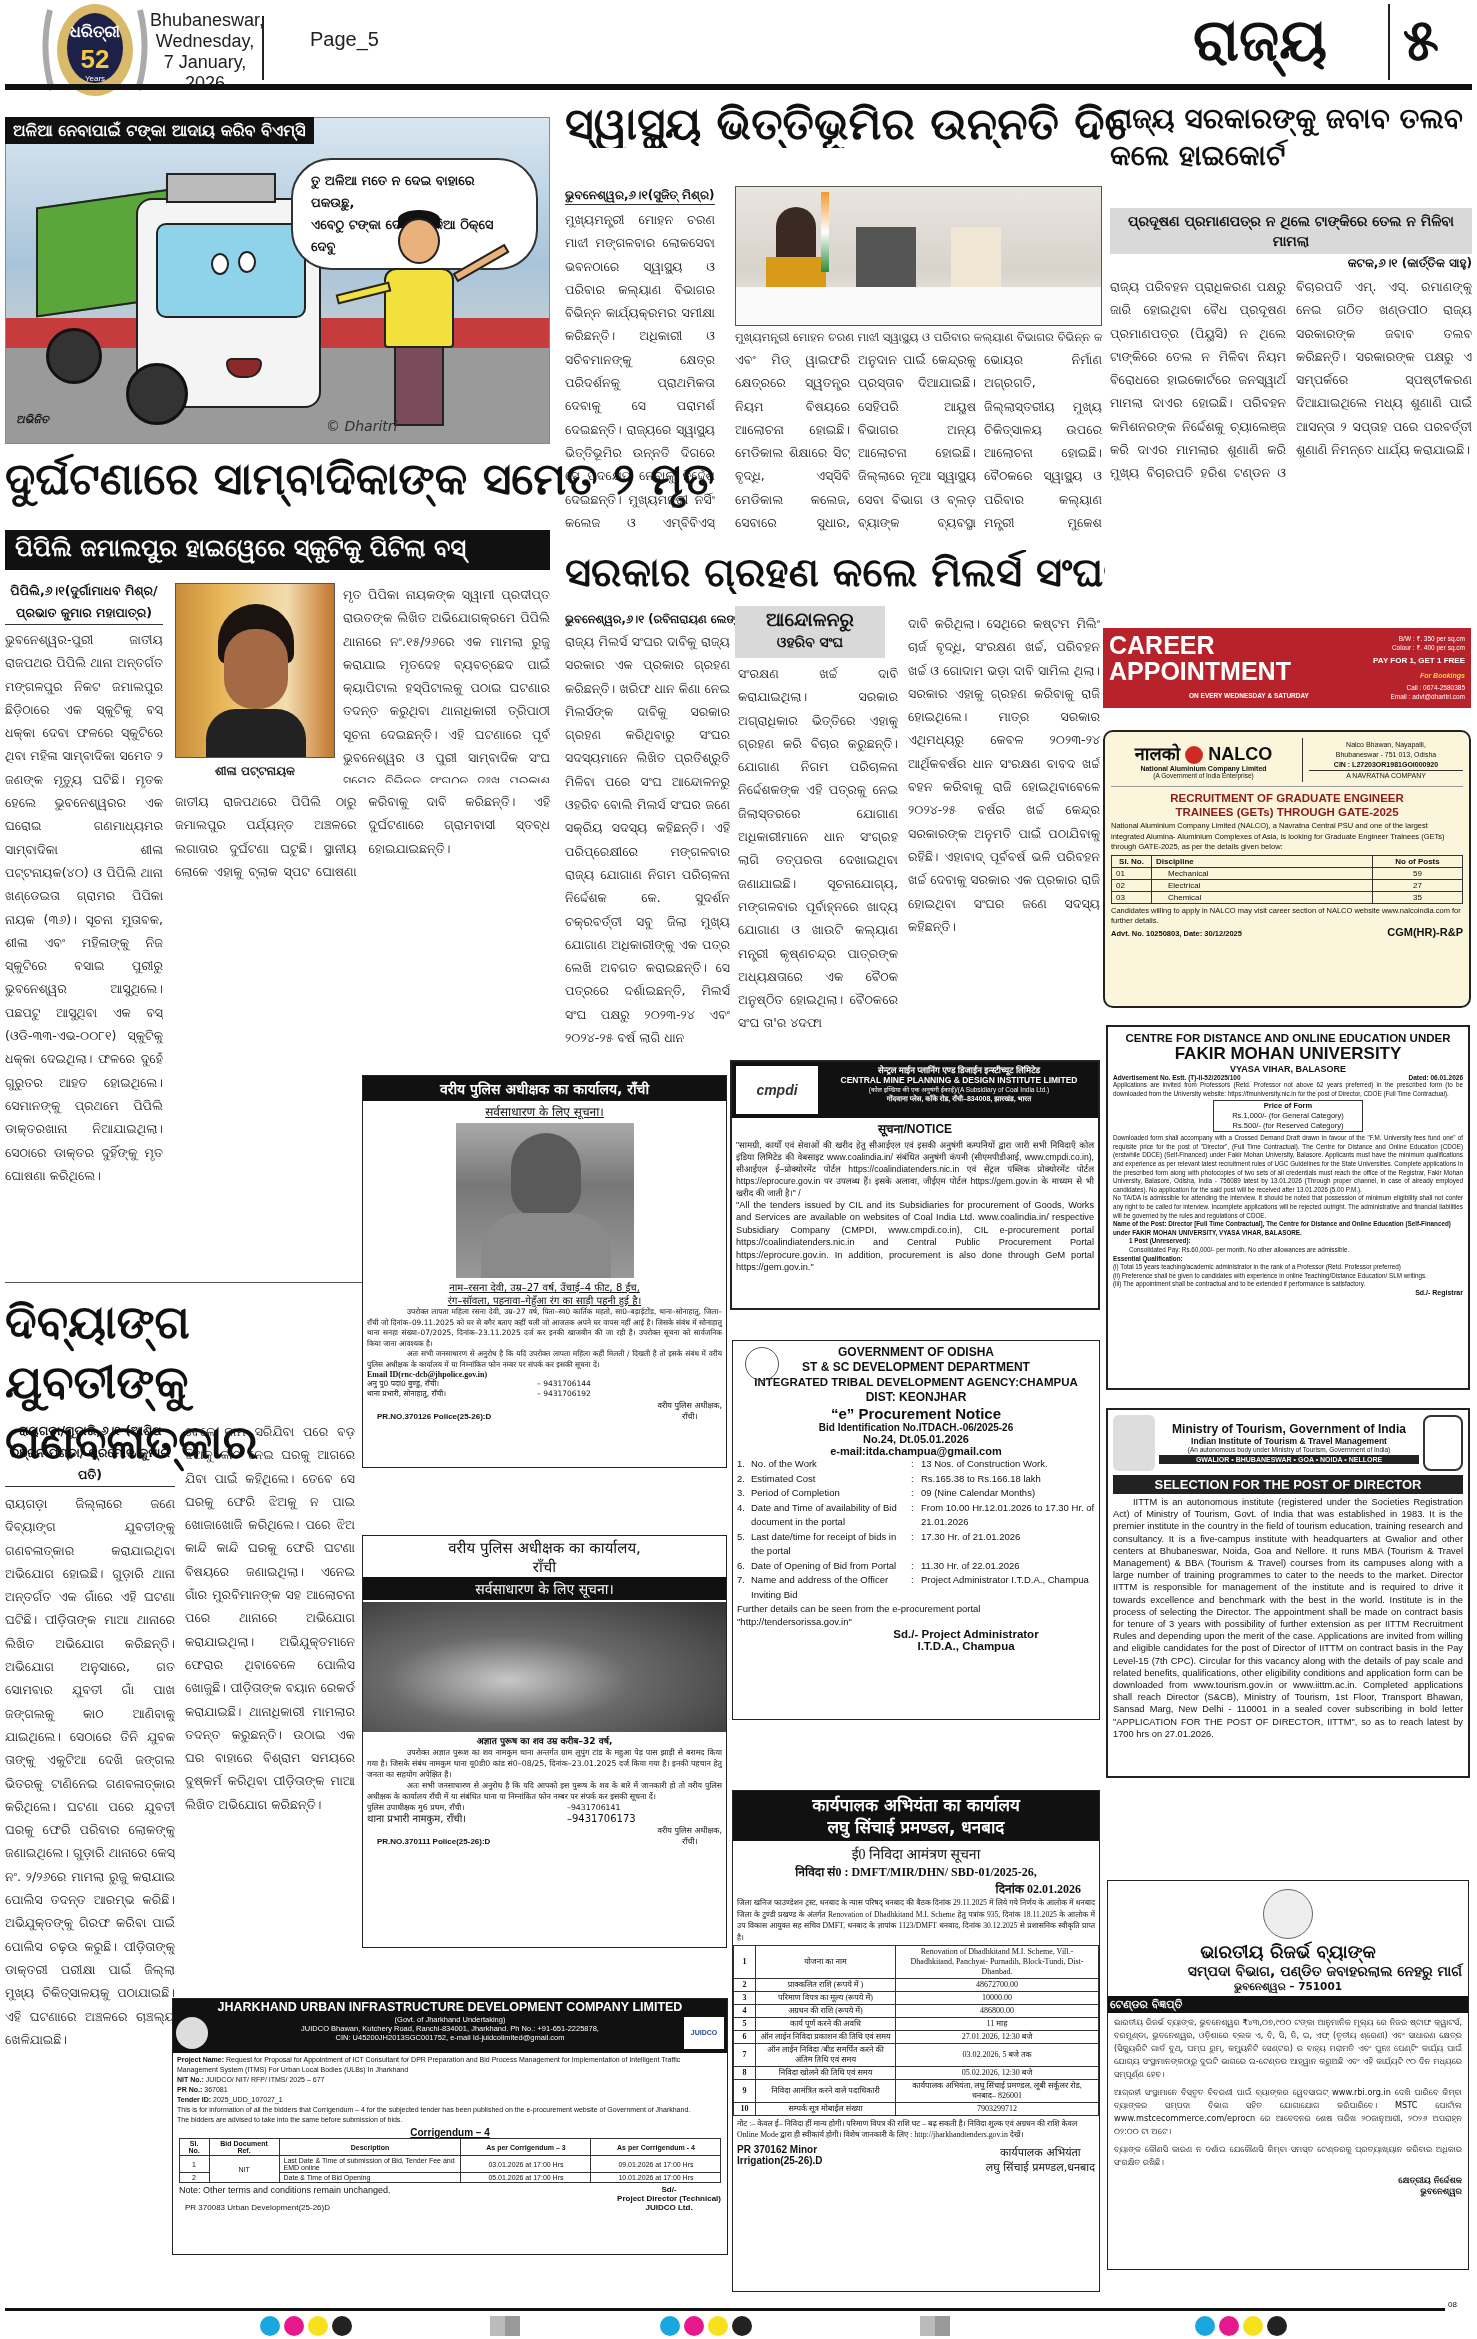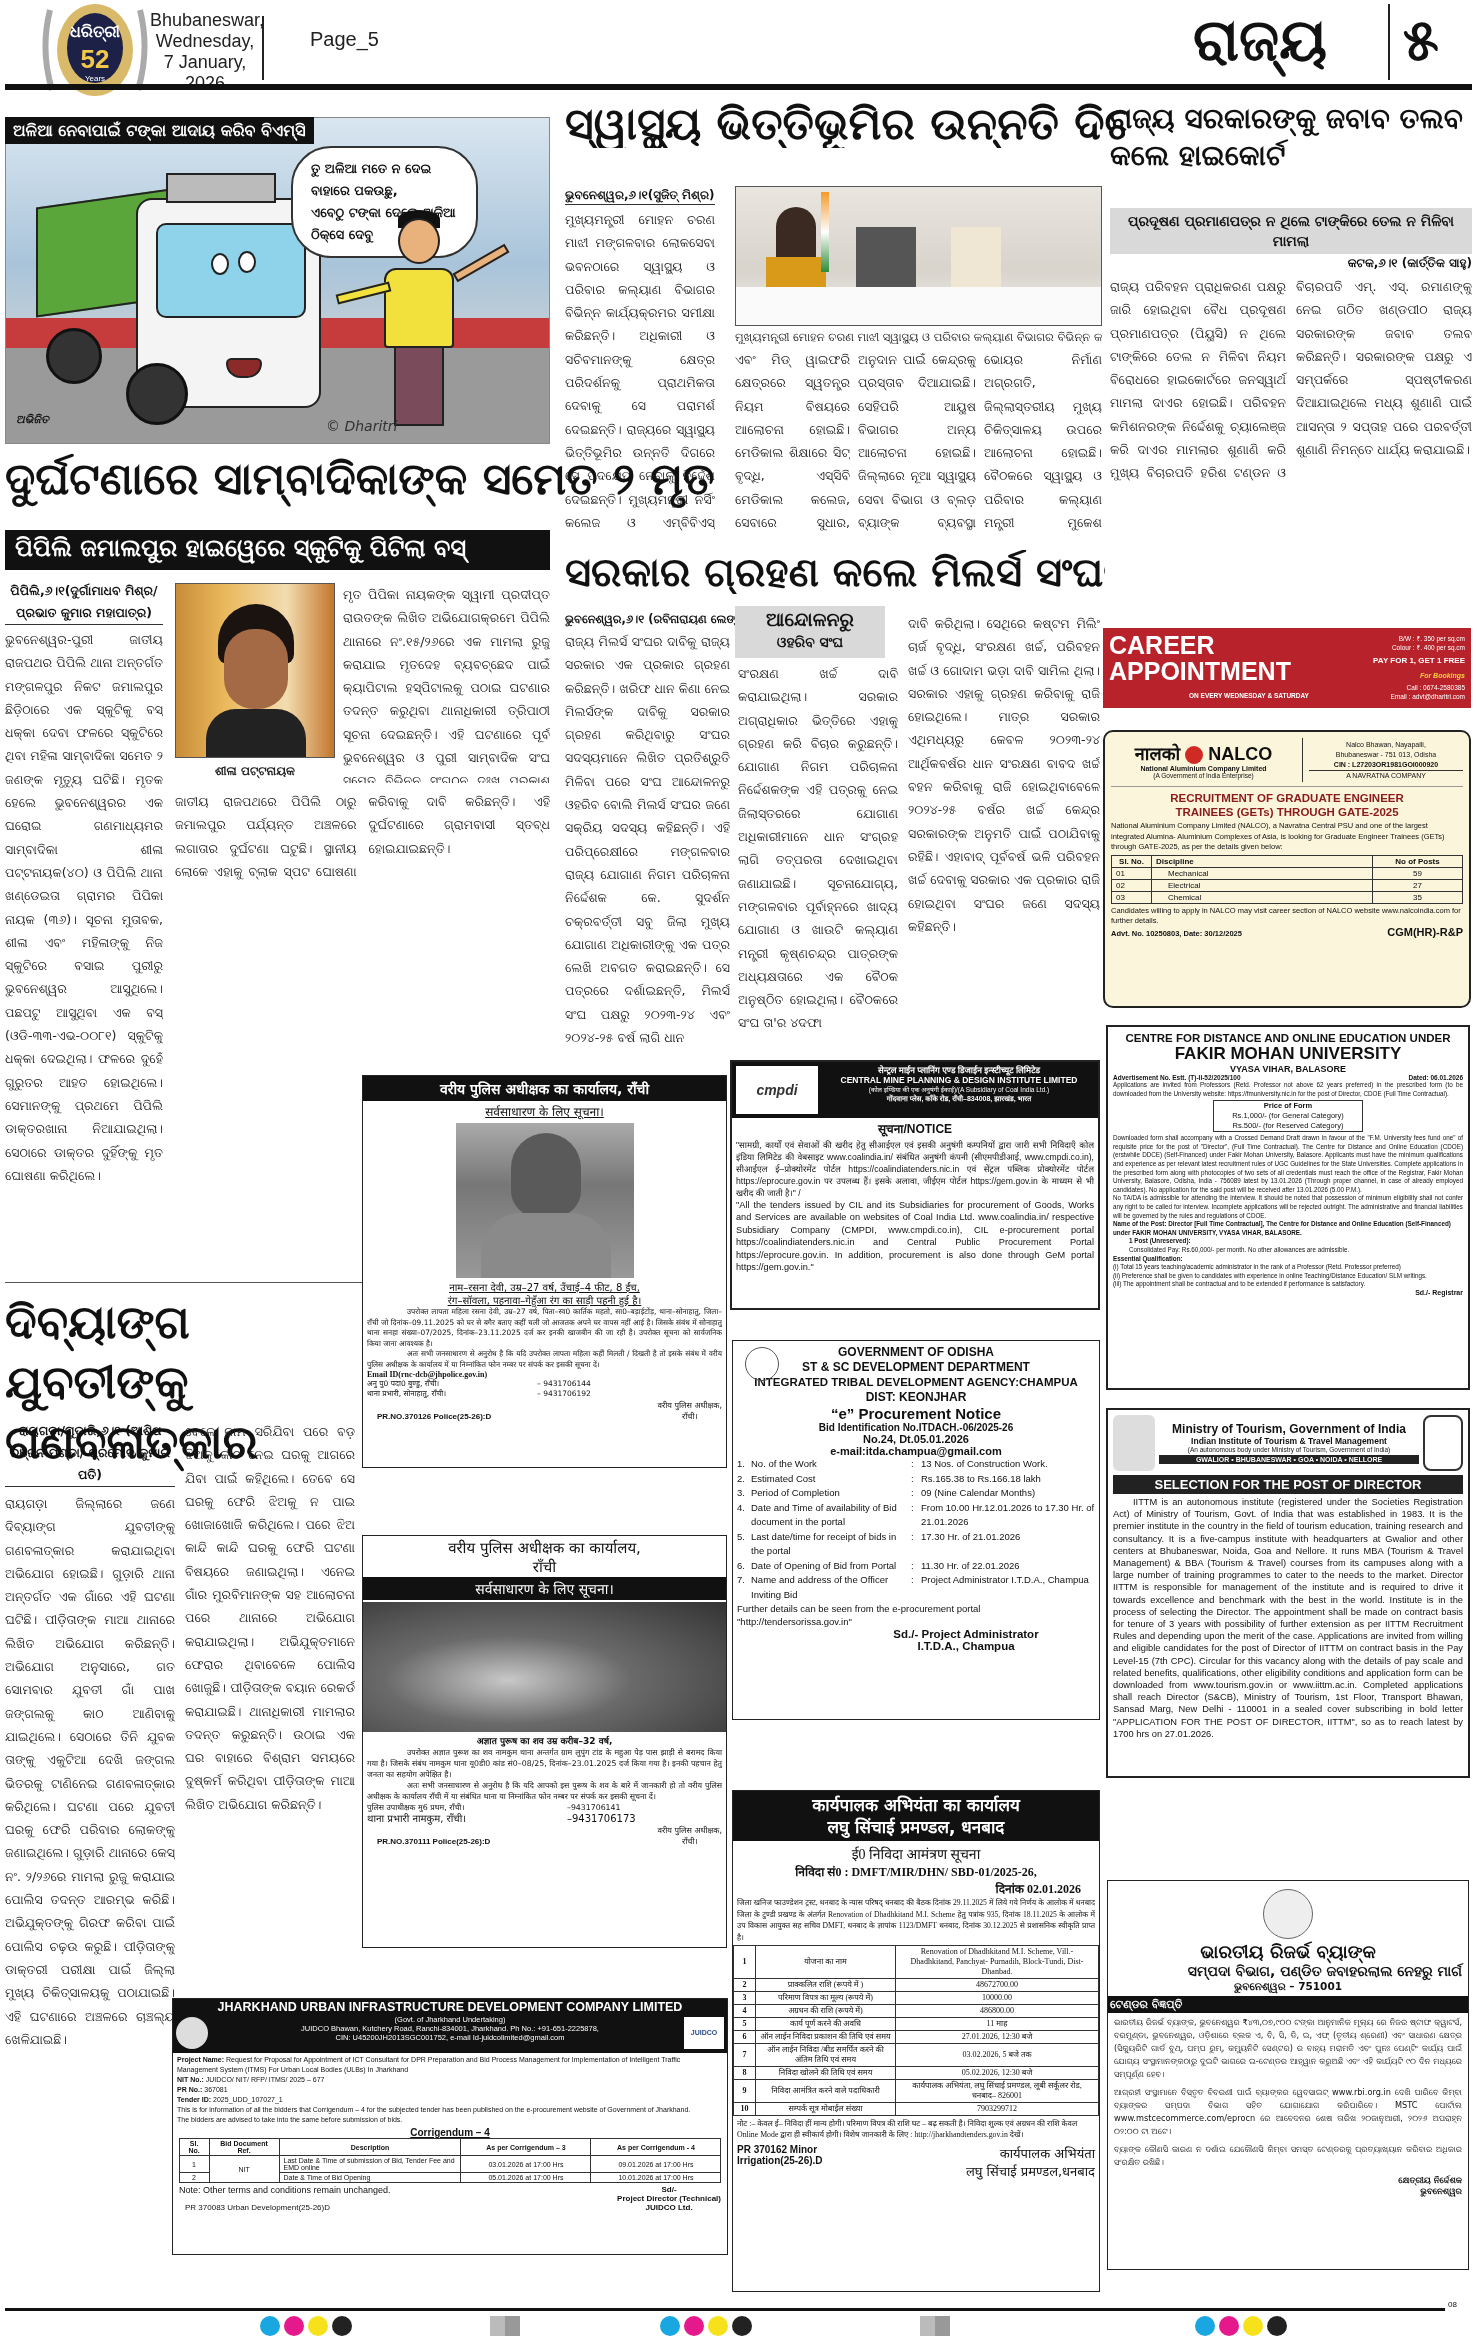--- a/index.html
+++ b/index.html
@@ -73,21 +73,21 @@
   <div class="abs" style="left:0;top:230px;width:545px;height:97px;background:#9a9a9a"></div>
   <div class="abs truck-box" style="left:30px;top:80px;width:135px;height:110px;transform:skewY(-8deg)"></div>
   <div class="abs truck-cab" style="left:130px;top:80px;width:185px;height:210px"></div>
   <div class="abs" style="left:160px;top:55px;width:110px;height:30px;background:#bbb;border:2px solid #222"></div>
   <div class="abs windshield" style="left:150px;top:105px;width:150px;height:95px"></div>
   <div class="abs" style="left:205px;top:135px;width:18px;height:22px;background:#fff;border:2px solid #222;border-radius:50%"></div>
   <div class="abs" style="left:232px;top:133px;width:18px;height:22px;background:#fff;border:2px solid #222;border-radius:50%"></div>
   <div class="abs" style="left:220px;top:240px;width:36px;height:20px;background:#8c2a2a;border:2px solid #222;border-radius:6px 6px 16px 16px"></div>
   <div class="abs wheel" style="left:40px;top:210px;width:56px;height:56px"></div>
   <div class="abs wheel" style="left:120px;top:245px;width:62px;height:62px"></div>
-  <div class="abs bubble" style="left:285px;top:28px;width:187px">
+  <div class="abs bubble" style="left:285px;top:40px;width:247px">
     <div>ତୁ ଅଳିଆ ମତେ ନ ଦେଇ ବାହାରେ ପକଉଛୁ,</div>
     <div>ଏବେଠୁ ଟଙ୍କା ଦେଲେ ଅଳିଆ ଠିକ୍‌ସେ ଦେବୁ</div>
   </div>
   <div class="abs man-hair" style="left:392px;top:92px;width:42px;height:18px"></div>
   <div class="abs man-head" style="left:392px;top:100px;width:42px;height:46px"></div>
   <div class="abs man-shirt" style="left:378px;top:150px;width:70px;height:80px"></div>
   <div class="abs man-pants" style="left:388px;top:228px;width:50px;height:80px"></div>
   <div class="abs" style="left:330px;top:170px;width:55px;height:10px;background:#f2e13c;border:2px solid #222;transform:rotate(-14deg)"></div>
   <div class="abs" style="left:445px;top:140px;width:60px;height:10px;background:#e9b27c;border:2px solid #222;transform:rotate(-30deg)"></div>
   <div class="abs" style="left:10px;top:295px;font-size:11px;font-style:italic;font-weight:bold">ଅଭିଜିତ</div>
@@ -408,21 +408,21 @@
     <tr>
           <td style="text-align:center;font-weight:bold">10</td>
           <td style="text-align:center">सम्पर्क सूत्र मोबाईल संख्या</td>
           <td style="text-align:center">7903299712</td>
         </tr>
   </tbody>
     </table>
   <div class="serif" style="font-size:7.8px;line-height:11px;padding:2px 4px">नोट :– केवल ई– निविदा हीं मान्य होगी। परिमाण विपत्र की राशि घट – बढ़ सकती है। निविदा शुल्क एवं अग्रधन की राशि केवल Online Mode द्वारा ही स्वीकार्य होगी। विशेष जानकारी के लिए : http://jharkhandtenders.gov.in देखें।</div>
   <div style="display:flex;justify-content:space-between;padding:2px 4px">
     <div class="sans" style="font-size:10px;font-weight:bold;width:140px">PR 370162 Minor Irrigation(25-26).D</div>
-    <div style="font-size:13px;text-align:right">
+    <div style="font-size:11px;text-align:center">
       <div>कार्यपालक अभियंता</div>
       <div>लघु सिंचाई प्रमण्डल,धनबाद</div>
     </div>
   </div>
 </div>
 
 <div class="abs ad-box" style="left:362px;top:1075px;width:365px;height:393px;border-width:1px">
   <div style="background:#111;color:#fff;text-align:center;font-weight:bold;font-size:14px;padding:3px">वरीय पुलिस अधीक्षक का कार्यालय, राँची</div>
   <div style="text-align:center;font-size:12px;text-decoration:underline;margin-top:2px">सर्वसाधारण के लिए सूचना।</div>
   <div style="width:178px;height:155px;margin:3px auto;background:linear-gradient(180deg,#aaa 0%,#777 40%,#999 100%);position:relative">

